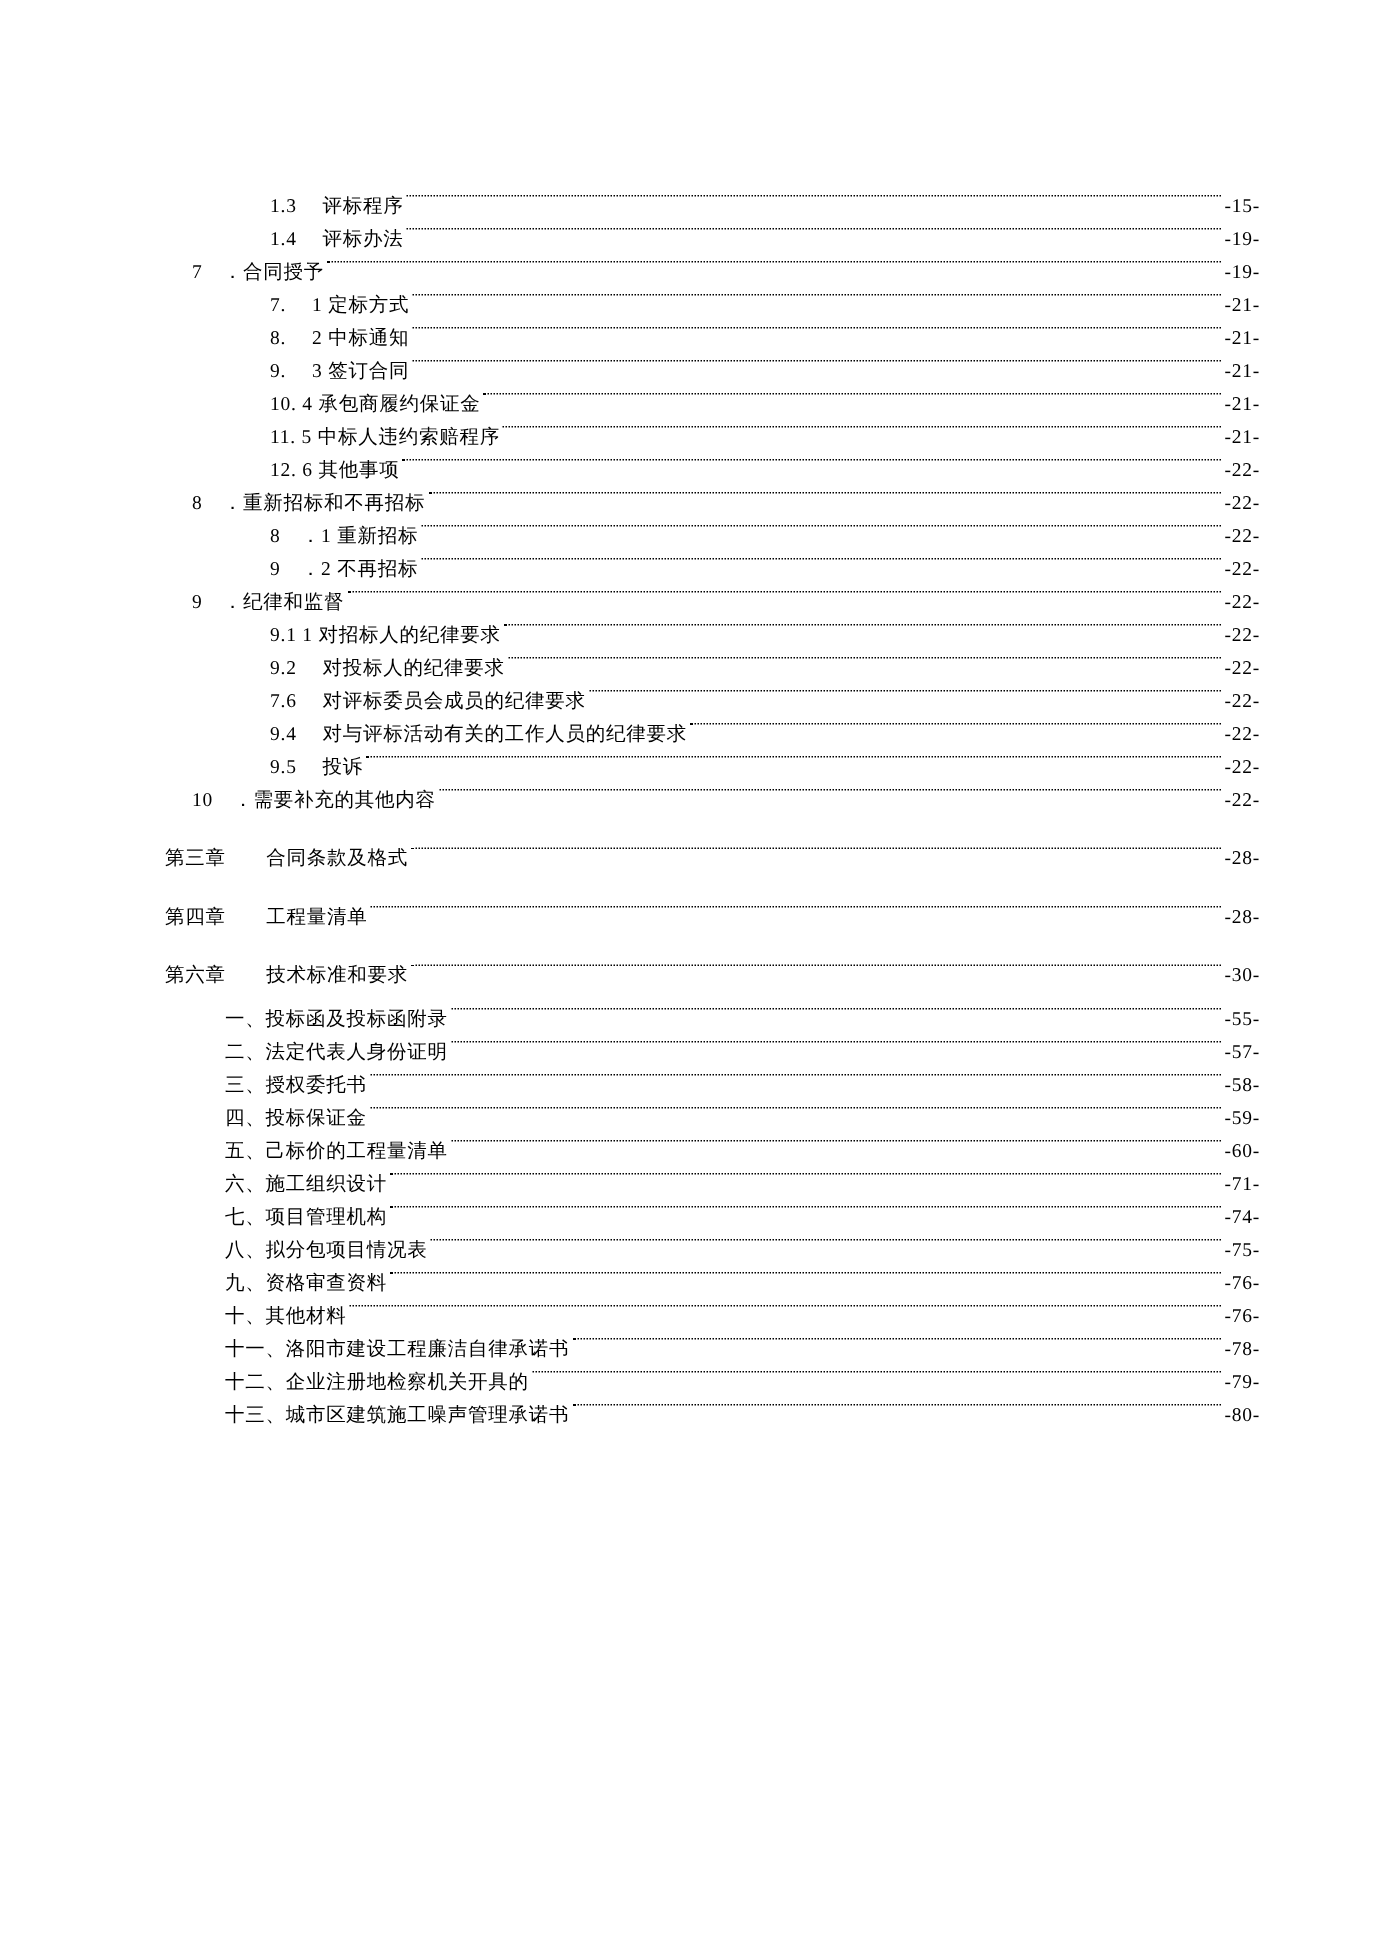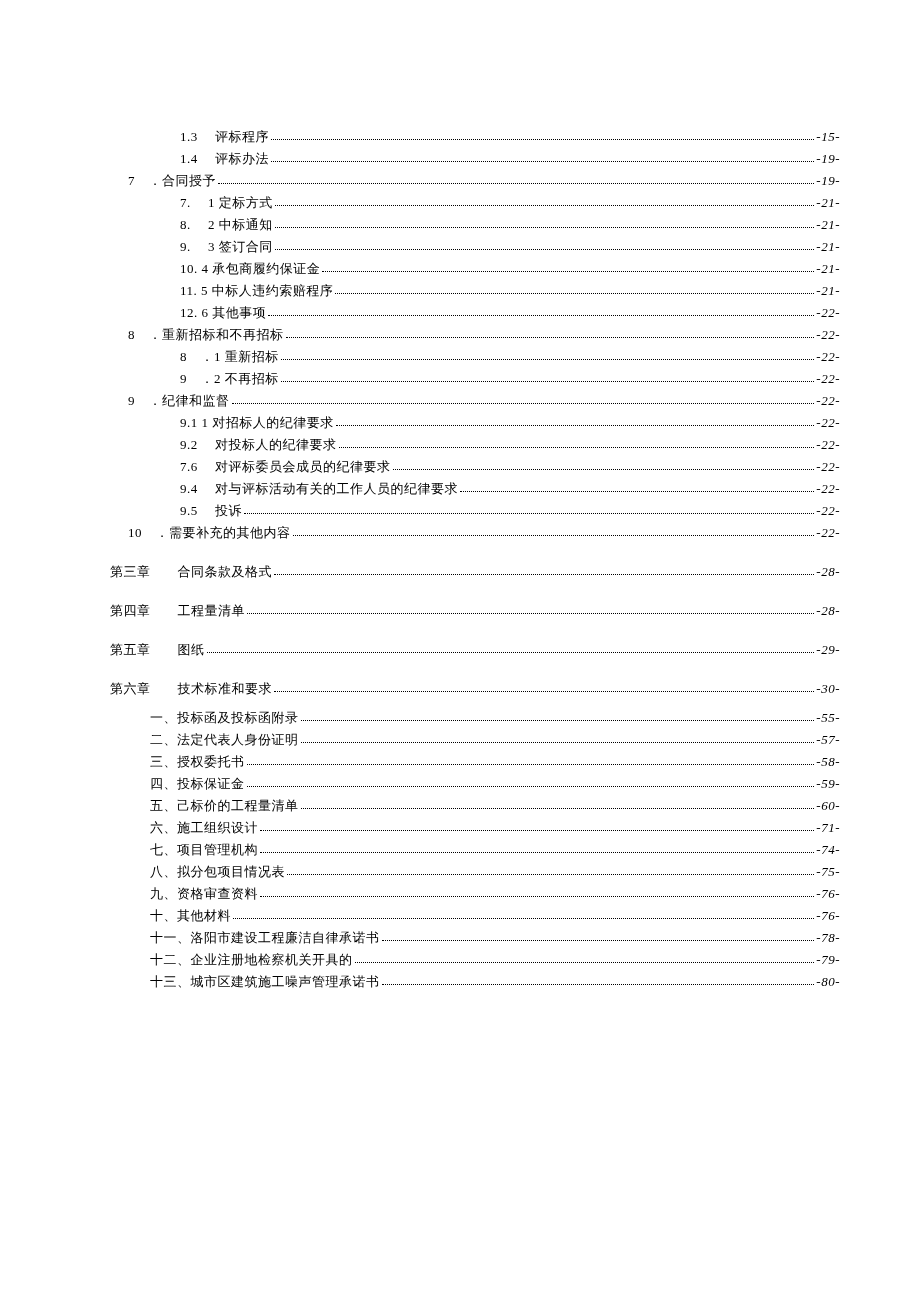--- a/index.html
+++ b/index.html
@@ -12,38 +12,37 @@
       font-family: "SimSun", "宋体", serif;
       font-size: 13px;
       color: #000;
       width: 920px;
       height: 1301px;
       padding: 130px 80px 100px 110px;
       line-height: 1.0;
     }
     .toc-line {
       display: flex;
-      align-items: flex-end;
+      align-items: flex-start;
       white-space: nowrap;
       margin-bottom: 9px;
       font-size: 13px;
       letter-spacing: 0.5px;
     }
     .toc-label {
       flex-shrink: 0;
     }
     .toc-dots {
       flex: 1;
       border-bottom: 1.5px dotted #000;
       margin: 0 2px 3px 2px;
       min-width: 10px;
     }
     .toc-page {
       flex-shrink: 0;
-      font-style: italic;
     }
     .indent-0 { padding-left: 0; }
     .indent-1 { padding-left: 18px; }
     .indent-3 { padding-left: 70px; }
     .chapter-row {
       margin-top: 26px;
       margin-bottom: 11px;
     }
     .sub-list .toc-line {
       margin-bottom: 9px;
@@ -157,25 +156,20 @@
     <span class="toc-dots"></span>
     <span class="toc-page">-28-</span>
   </div>
 
   <div class="toc-line indent-0 chapter-row">
     <span class="toc-label">第四章　　工程量清单</span>
     <span class="toc-dots"></span>
     <span class="toc-page">-28-</span>
   </div>
 
-  <div class="toc-line indent-0 chapter-row">
-    <span class="toc-label">第五章　　图纸</span>
-    <span class="toc-dots"></span>
-    <span class="toc-page">-29-</span>
-  </div>
 
   <div class="toc-line indent-0 chapter-row">
     <span class="toc-label">第六章　　技术标准和要求</span>
     <span class="toc-dots"></span>
     <span class="toc-page">-30-</span>
   </div>
 
 
   <div class="sub-list" style="padding-left:40px; margin-top: 16px;">
     <div class="toc-line">

